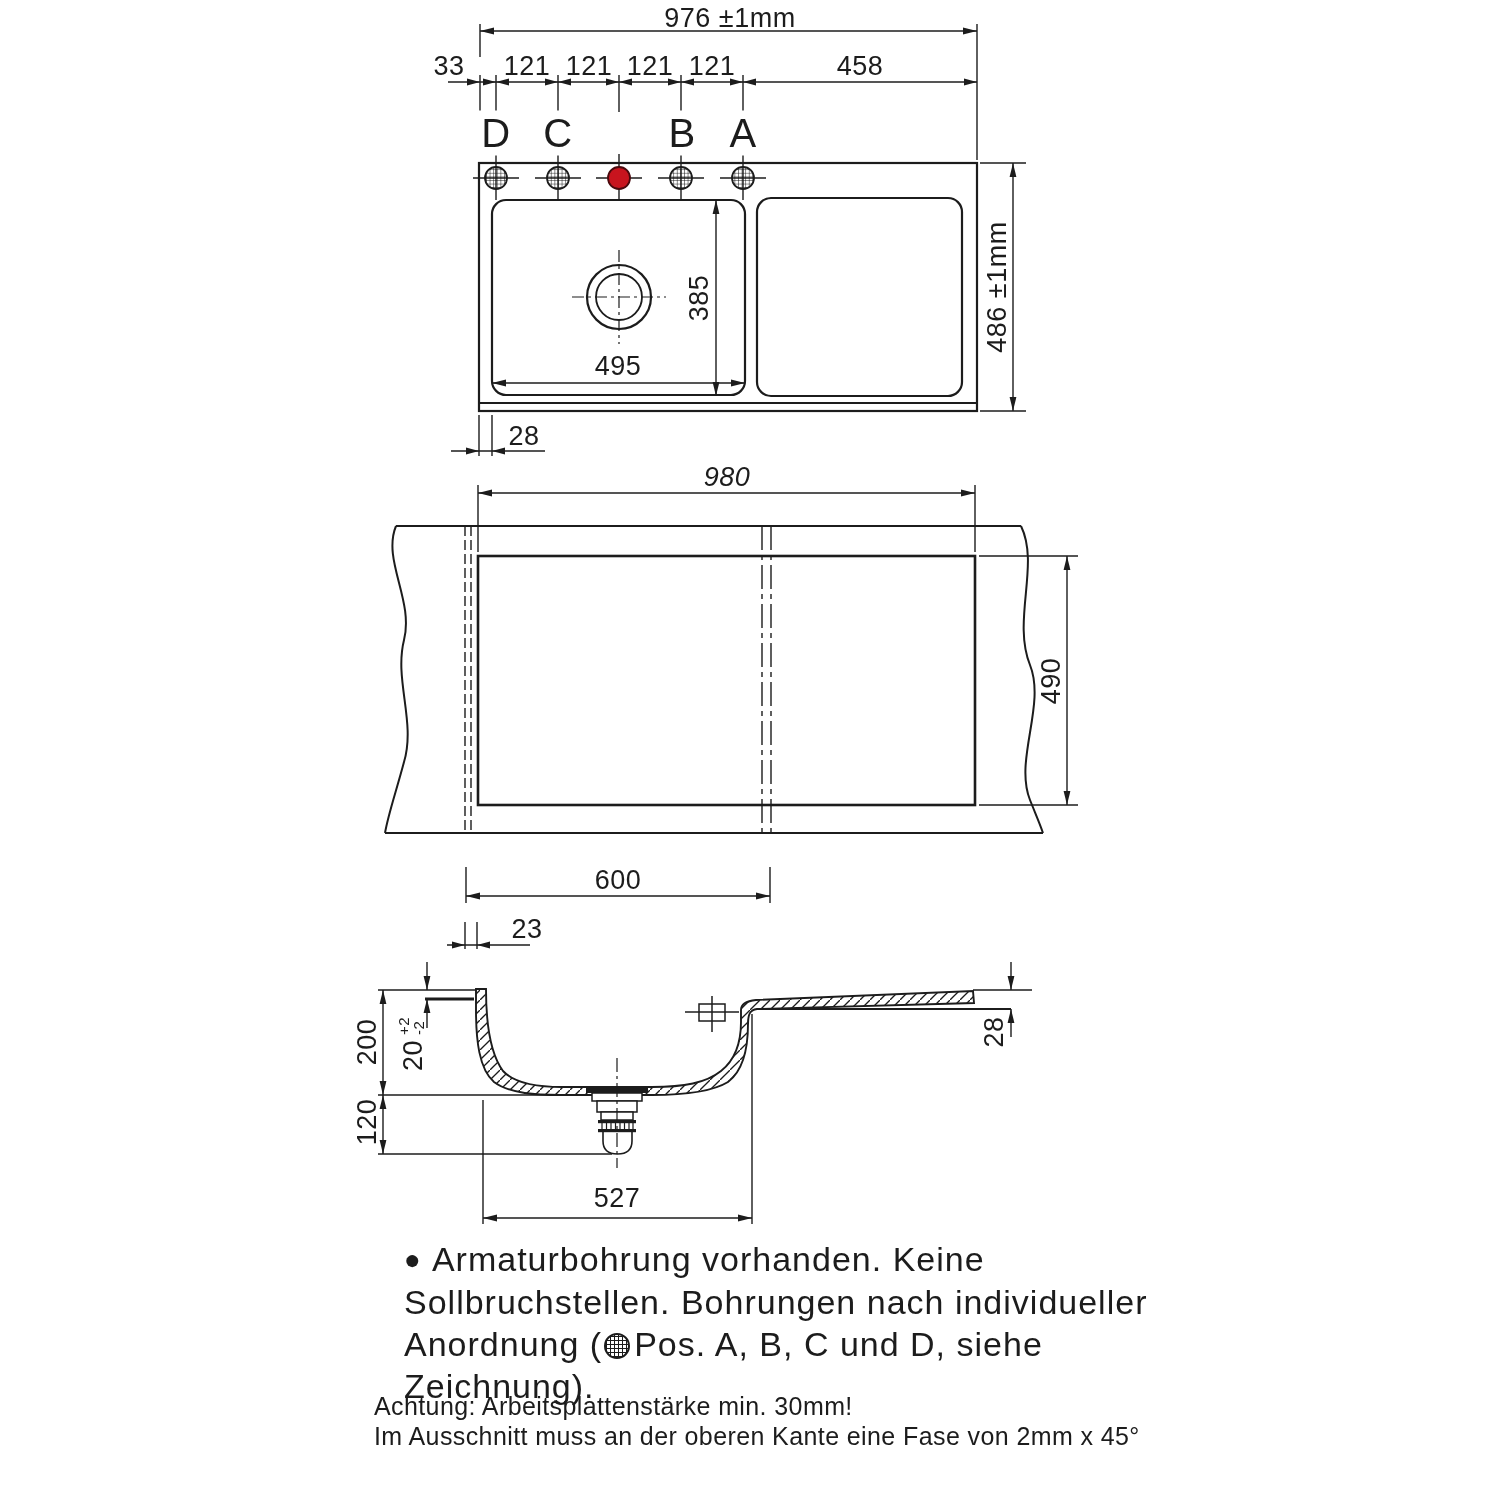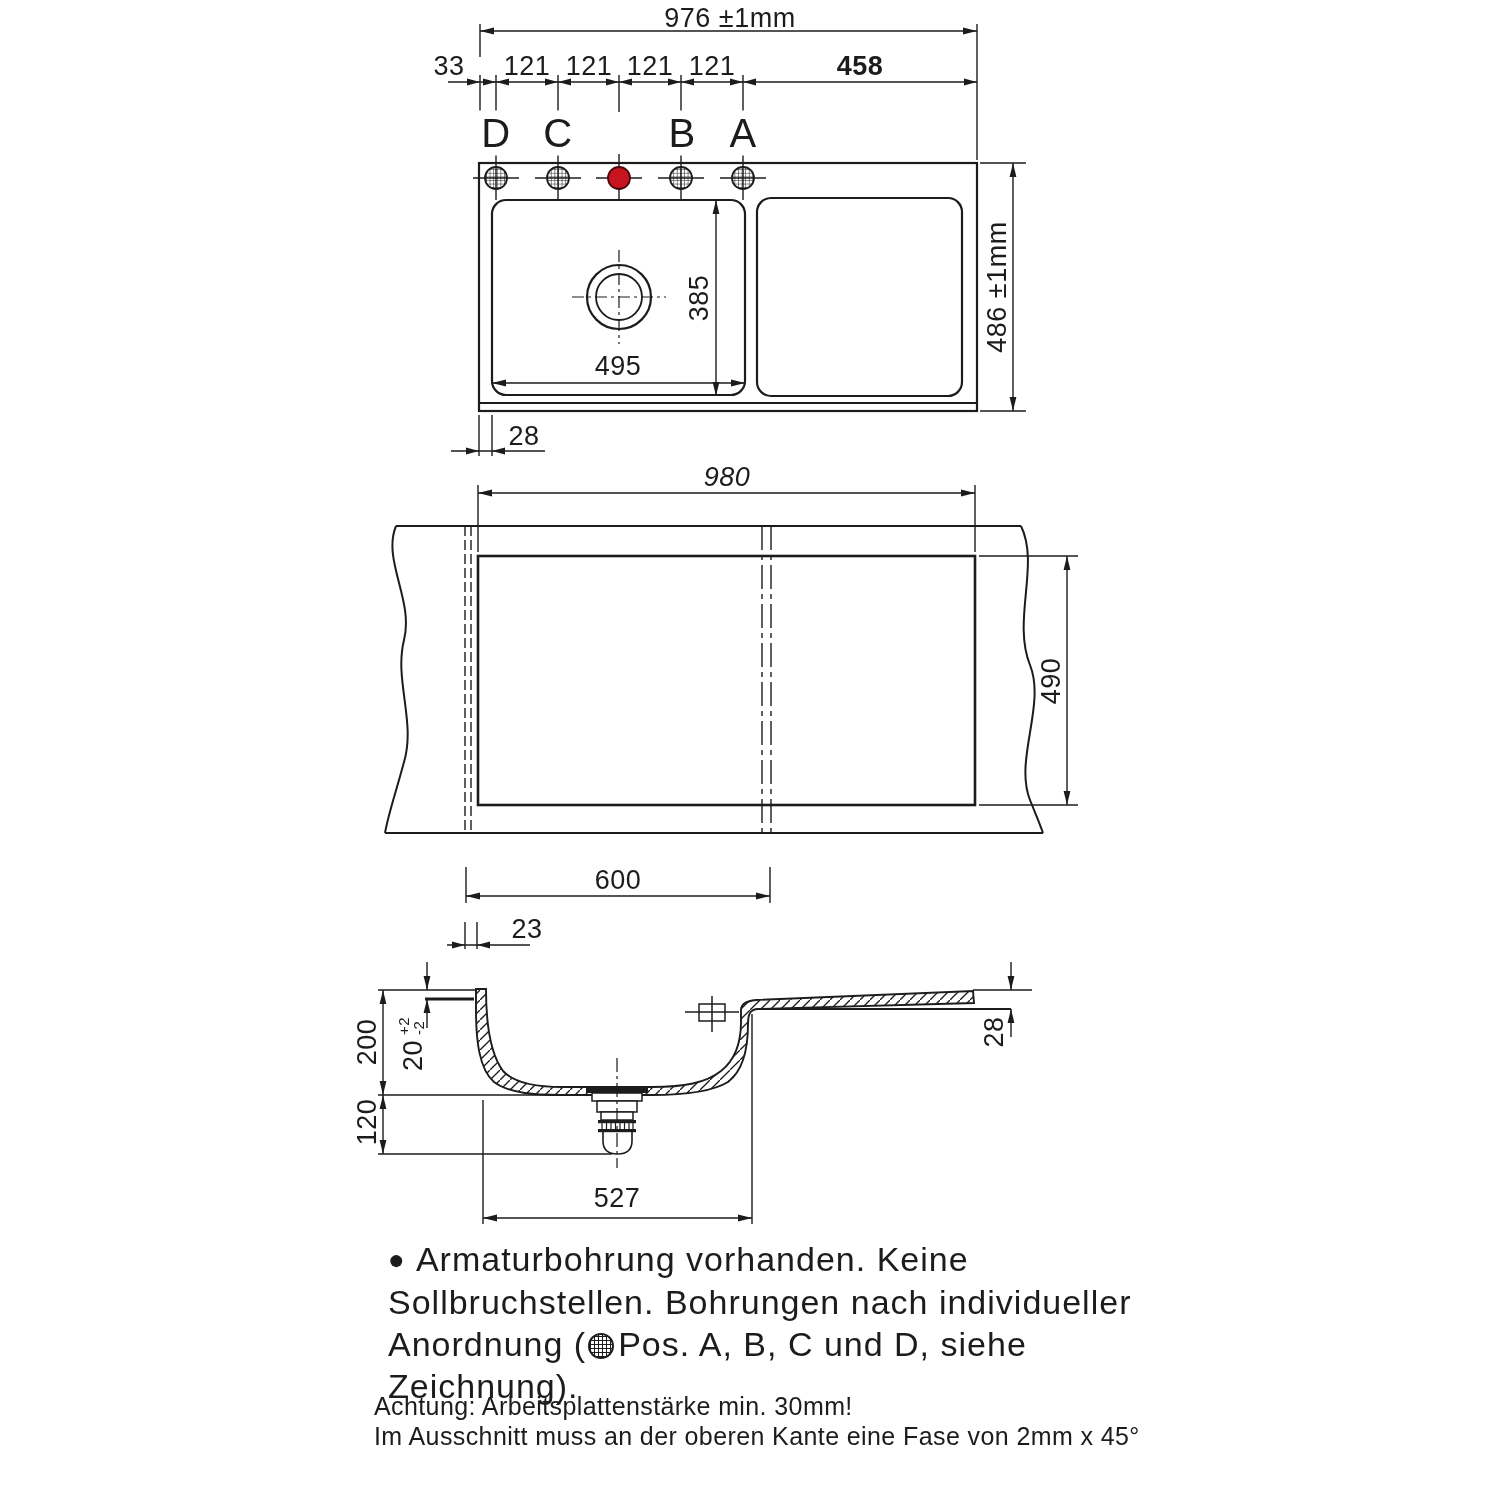--- a/index.html
+++ b/index.html
@@ -6,21 +6,21 @@
   #canvas{position:relative;width:1500px;height:1500px;background:#ffffff;overflow:hidden;
           font-family:"Liberation Sans",sans-serif;color:#1c1c1c;}
   #linework{position:absolute;left:0;top:0;}
   .lbl{position:absolute;white-space:nowrap;font-size:27px;color:#1c1c1c;
        transform:translate(-50%,-50%);letter-spacing:0.5px;}
   .lbl.rot{transform:translate(-50%,-50%) rotate(-90deg);}
   .lbl.big{font-size:40px;background:#fff;padding:0 4px;}
   .tolstack{display:inline-block;vertical-align:-2px;line-height:1;margin-left:5px;
             font-size:15px;text-align:left;}
   .tolstack span{display:block;}
-  .note1{position:absolute;left:388px;top:1238px;width:780px;font-size:34px;
+  .note1{position:absolute;left:404px;top:1238px;width:780px;font-size:34px;
          line-height:42px;letter-spacing:1px;color:#1c1c1c;}
   .note2{position:absolute;left:374px;top:1392px;width:780px;font-size:25px;
          line-height:29.5px;letter-spacing:0.4px;color:#1c1c1c;}
   .bullet{display:inline-block;margin-right:10px;font-size:28px;vertical-align:2px;}
   .drillicon{display:inline-block;width:22px;height:22px;border:2px solid #1c1c1c;
      border-radius:50%;vertical-align:-3px;margin:0 4px 0 2px;
      background:repeating-linear-gradient(0deg,#1c1c1c 0 1px,transparent 1px 4px),
                 repeating-linear-gradient(90deg,#1c1c1c 0 1px,transparent 1px 4px);}
 </style>
 </head>
@@ -212,21 +212,21 @@
     </g>
   </g>
 </svg>
 
 <div class="lbl" style="left:730px;top:18px;">976 ±1mm</div>
 <div class="lbl" style="left:449px;top:66px;">33</div>
 <div class="lbl" style="left:527px;top:66px;">121</div>
 <div class="lbl" style="left:589px;top:66px;">121</div>
 <div class="lbl" style="left:650px;top:66px;">121</div>
 <div class="lbl" style="left:712px;top:66px;">121</div>
-<div class="lbl" style="left:860px;top:66px;font-weight:bold;">458</div>
+<div class="lbl" style="left:860px;top:66px;">458</div>
 <div class="lbl big" style="left:496px;top:133px;">D</div>
 <div class="lbl big" style="left:558px;top:133px;">C</div>
 <div class="lbl big" style="left:682px;top:133px;">B</div>
 <div class="lbl big" style="left:743px;top:133px;">A</div>
 <div class="lbl rot" style="left:699px;top:298px;">385</div>
 <div class="lbl" style="left:618px;top:366px;">495</div>
 <div class="lbl rot" style="left:997px;top:287px;">486 ±1mm</div>
 <div class="lbl" style="left:524px;top:436px;">28</div>
 
 <div class="lbl" style="left:727px;top:477px;font-style:italic;">980</div>

